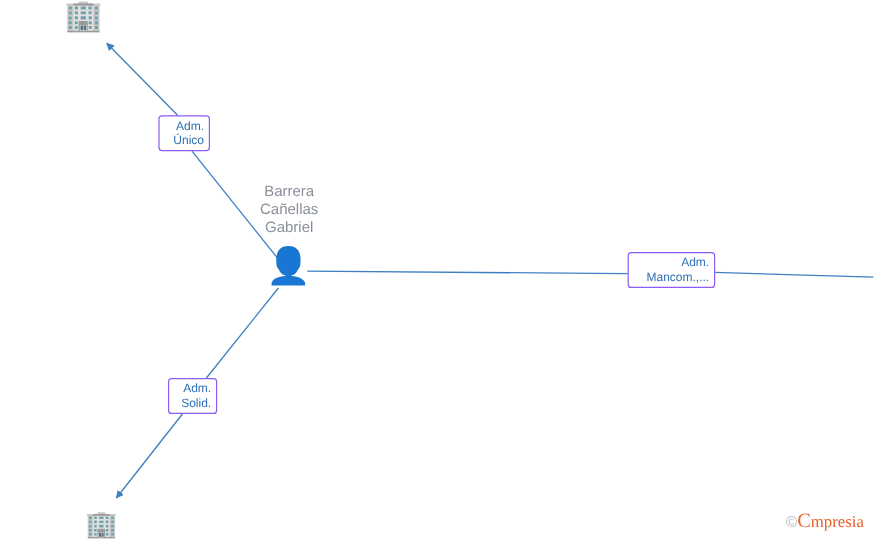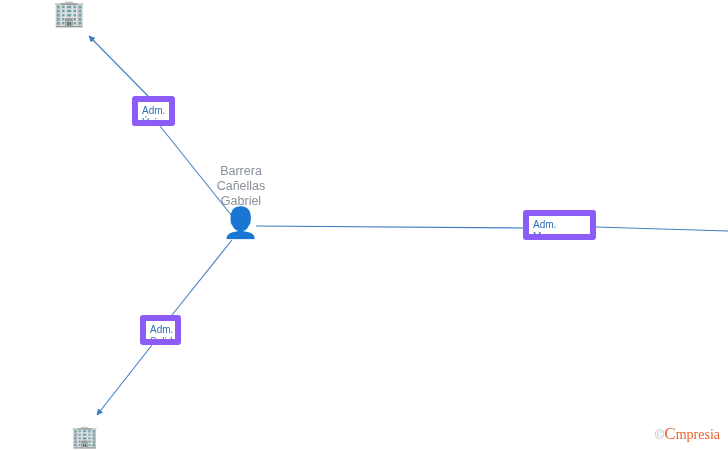--- a/index.html
+++ b/index.html
@@ -45,31 +45,30 @@
     color: #7f8c93;
     font-size: 30px;
   }
   .node-label {
     position: absolute;
     color: #8a9099;
     font-size: 12.5px;
     line-height: 15px;
     text-align: center;
     white-space: pre-line;
-    margin-top: 12px;
   }
   .edge-label {
     position: absolute;
-    border: 6px solid #8b5cf6;
+    border: 1px solid #8b5cf6;
     border-radius: 3px;
     background: #ffffff;
     color: #2f6fb5;
     font-size: 10px;
     line-height: 12px;
-    text-align: left;
+    text-align: right;
     padding: 3px 4px 4px 4px;
     box-sizing: border-box;
     white-space: pre-line;
     overflow: hidden;
   }
   #watermark {
     position: absolute;
     right: 8px;
     bottom: 6px;
     color: #e8622c;

